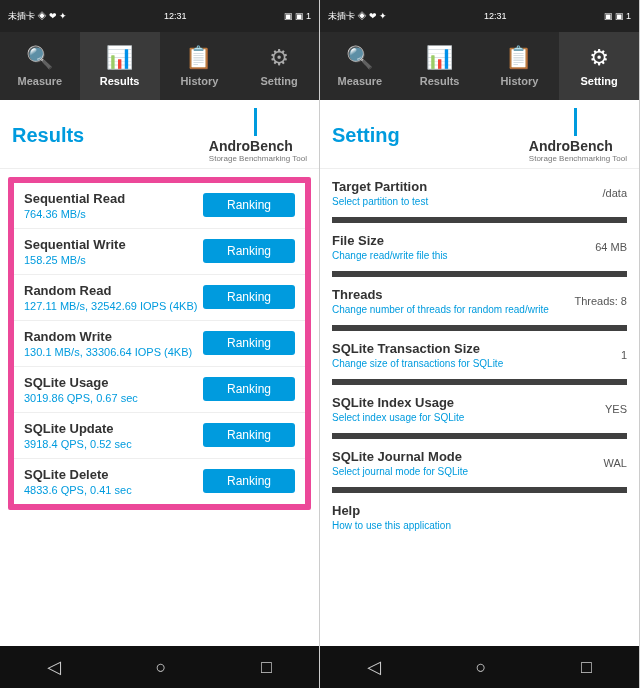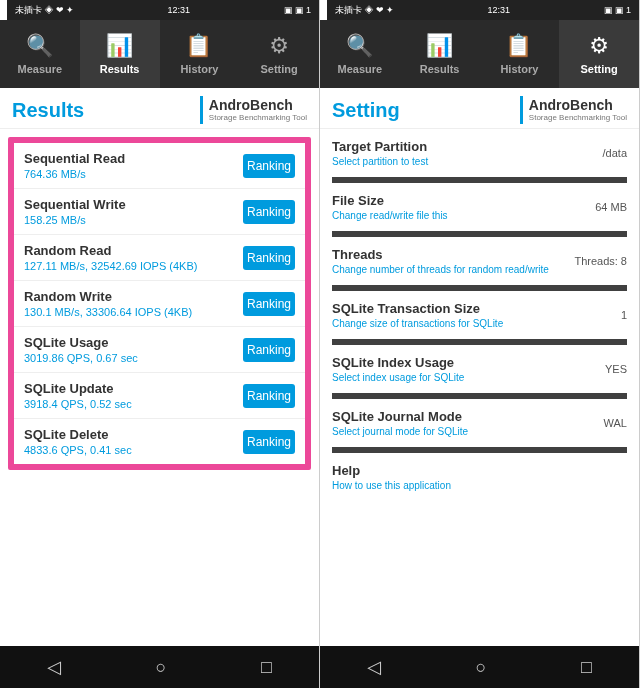--- a/index.html
+++ b/index.html
@@ -21,24 +21,23 @@
       border-right: 1px solid #ccc;
     }
 
     
     .status-bar {
       height: 20px;
       background: #222;
       display: flex;
       align-items: center;
       justify-content: space-between;
-      padding: 4px 8px;
+      padding: 16px 8px;
       font-size: 9px;
       color: #fff;
-      margin-left: 7px;
     }
     .status-bar .left { display: flex; align-items: center; gap: 3px; }
     .status-bar .right { display: flex; align-items: center; gap: 3px; }
 
     
     .nav-bar {
       height: 68px;
       background: #2a2a2a;
       display: flex;
       align-items: stretch;
@@ -89,20 +88,21 @@
     }
     .content-title {
       font-size: 20px;
       font-weight: bold;
       color: #009bde;
     }
     .logo-area {
       display: flex;
       align-items: center;
       gap: 2px;
+      flex-direction: column;
     }
     .logo-bar {
       width: 3px;
       height: 28px;
       background: #009bde;
       margin-right: 4px;
     }
     .logo-text-main {
       font-size: 14px;
       font-weight: bold;
@@ -137,21 +137,21 @@
     .result-value {
       font-size: 11px;
       color: #009bde;
       margin-top: 2px;
     }
     .ranking-btn {
       background: #009bde;
       color: #fff;
       border: none;
       border-radius: 3px;
-      padding: 5px 4px;
+      padding: 5px 24px;
       font-size: 12px;
       cursor: pointer;
       white-space: nowrap;
     }
 
     
     .bottom-bar {
       height: 42px;
       background: #111;
       display: flex;

